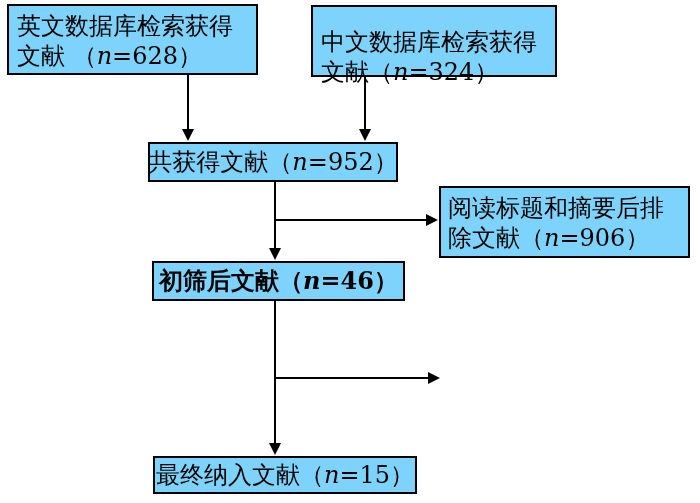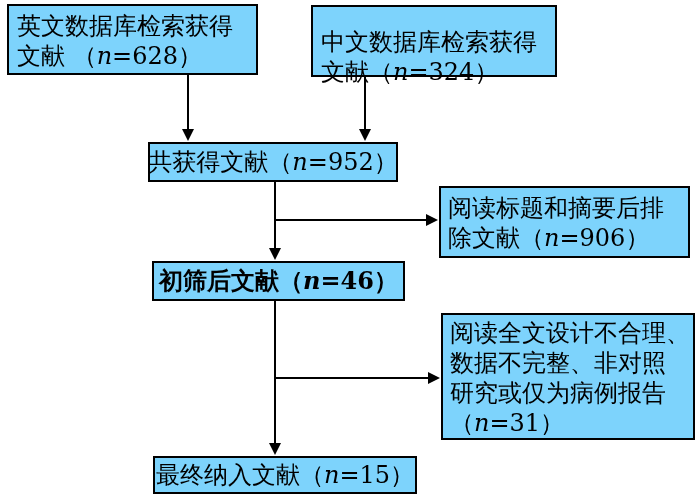--- a/index.html
+++ b/index.html
@@ -60,24 +60,18 @@
 
   <div class="box" id="box-excl1">
     <div class="bline"><span>阅读标题和摘要后排</span></div>
     <div class="bline"><span>除文献（</span><span class="nv">n</span><span>=906）</span></div>
   </div>
 
   <div class="box center1" id="box-screen">
     <div class="bline"><span>初筛后文献（</span><span class="nv">n</span><span>=46）</span></div>
   </div>
 
-  <div class="box" id="box-excl2">
-    <div class="bline"><span>阅读全文设计不合理、</span></div>
-    <div class="bline"><span>数据不完整、非对照</span></div>
-    <div class="bline"><span>研究或仅为病例报告</span></div>
-    <div class="bline"><span>（</span><span class="nv">n</span><span>=31）</span></div>
-  </div>
 
   <div class="box center1" id="box-final">
     <div class="bline"><span>最终纳入文献（</span><span class="nv">n</span><span>=15）</span></div>
   </div>
 
 </div>
 
 </body></html>

